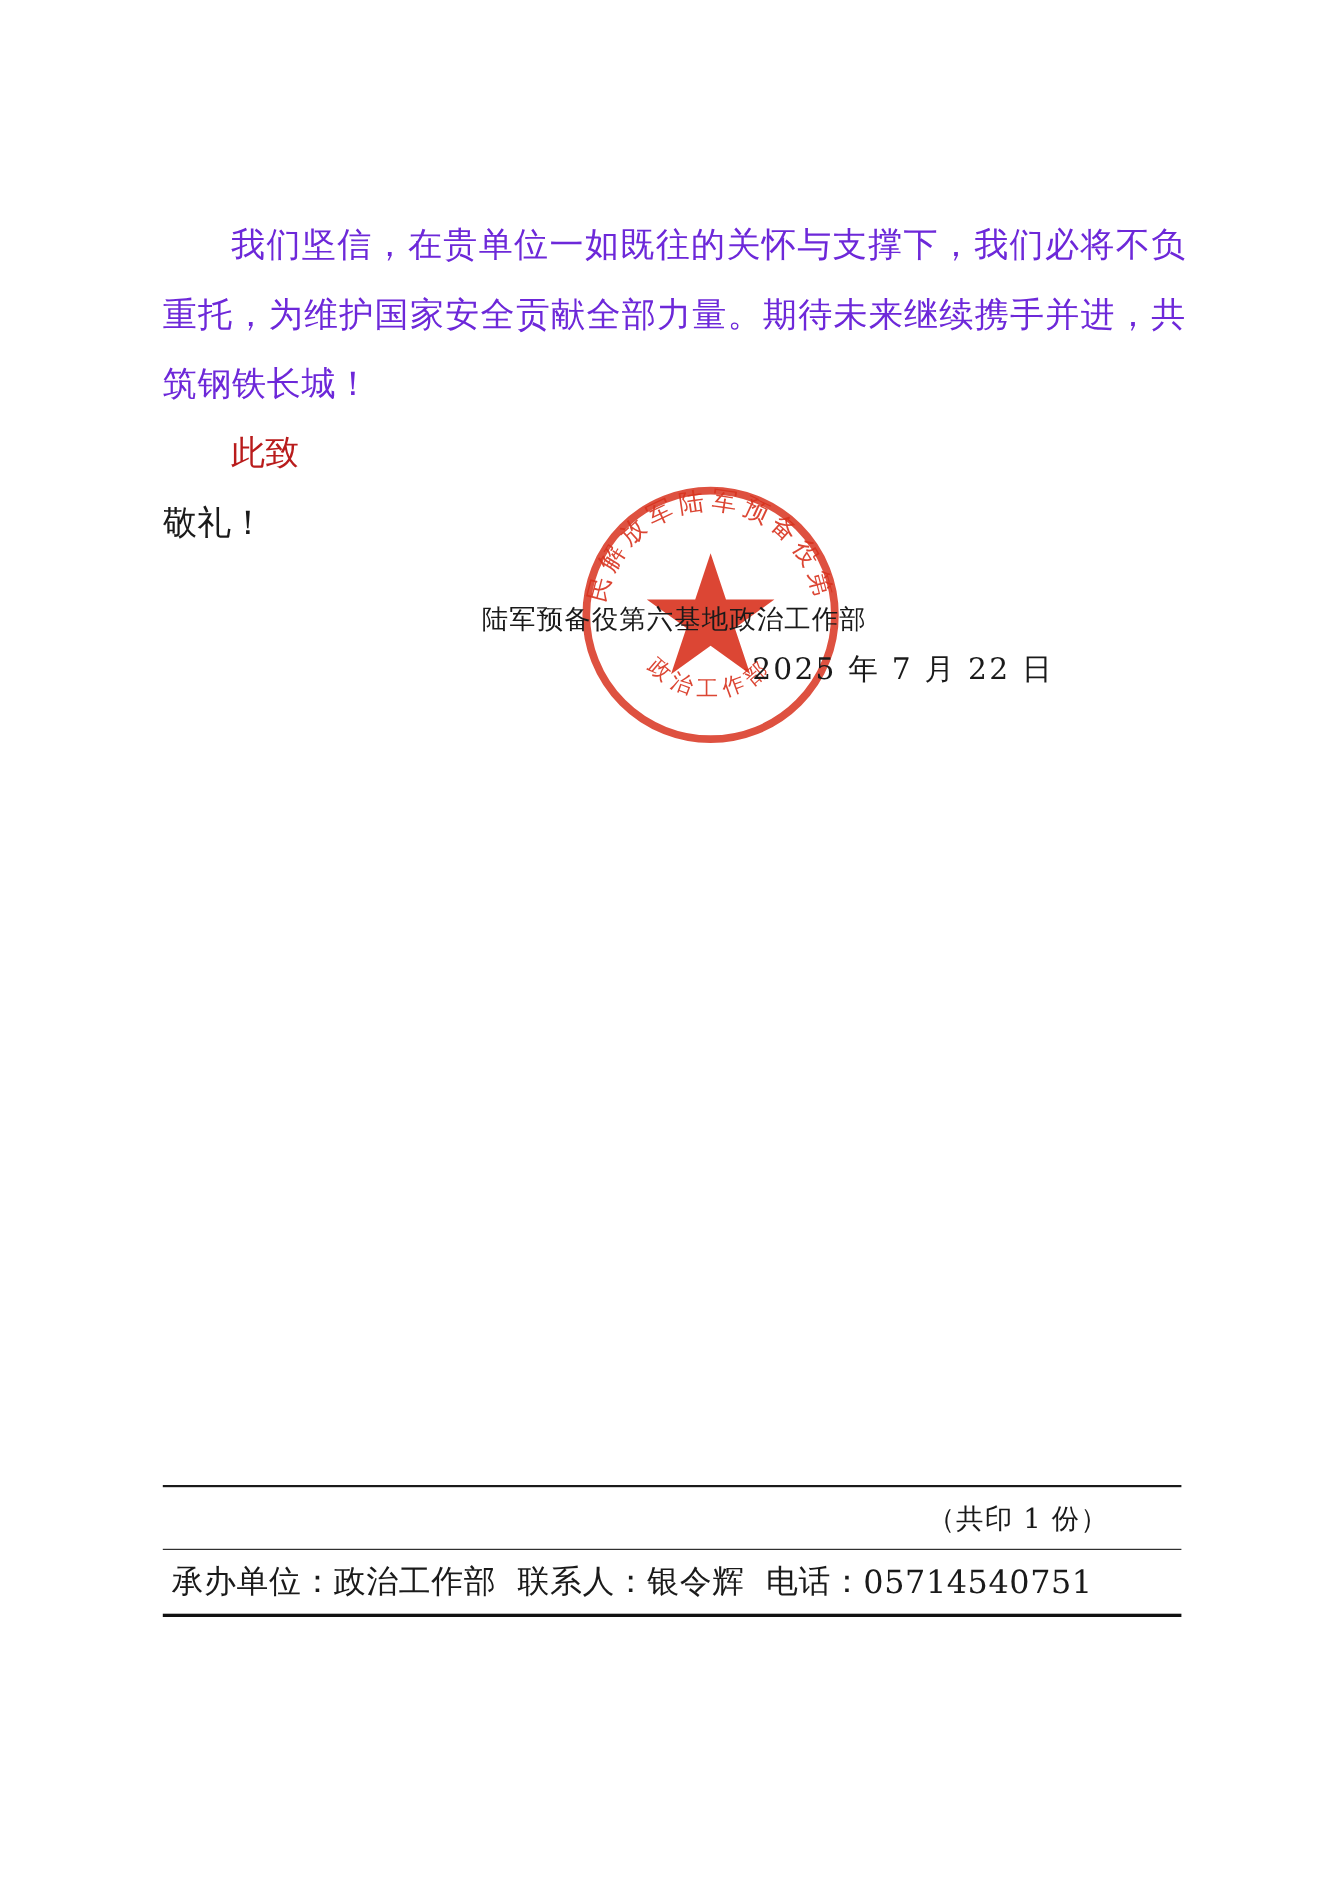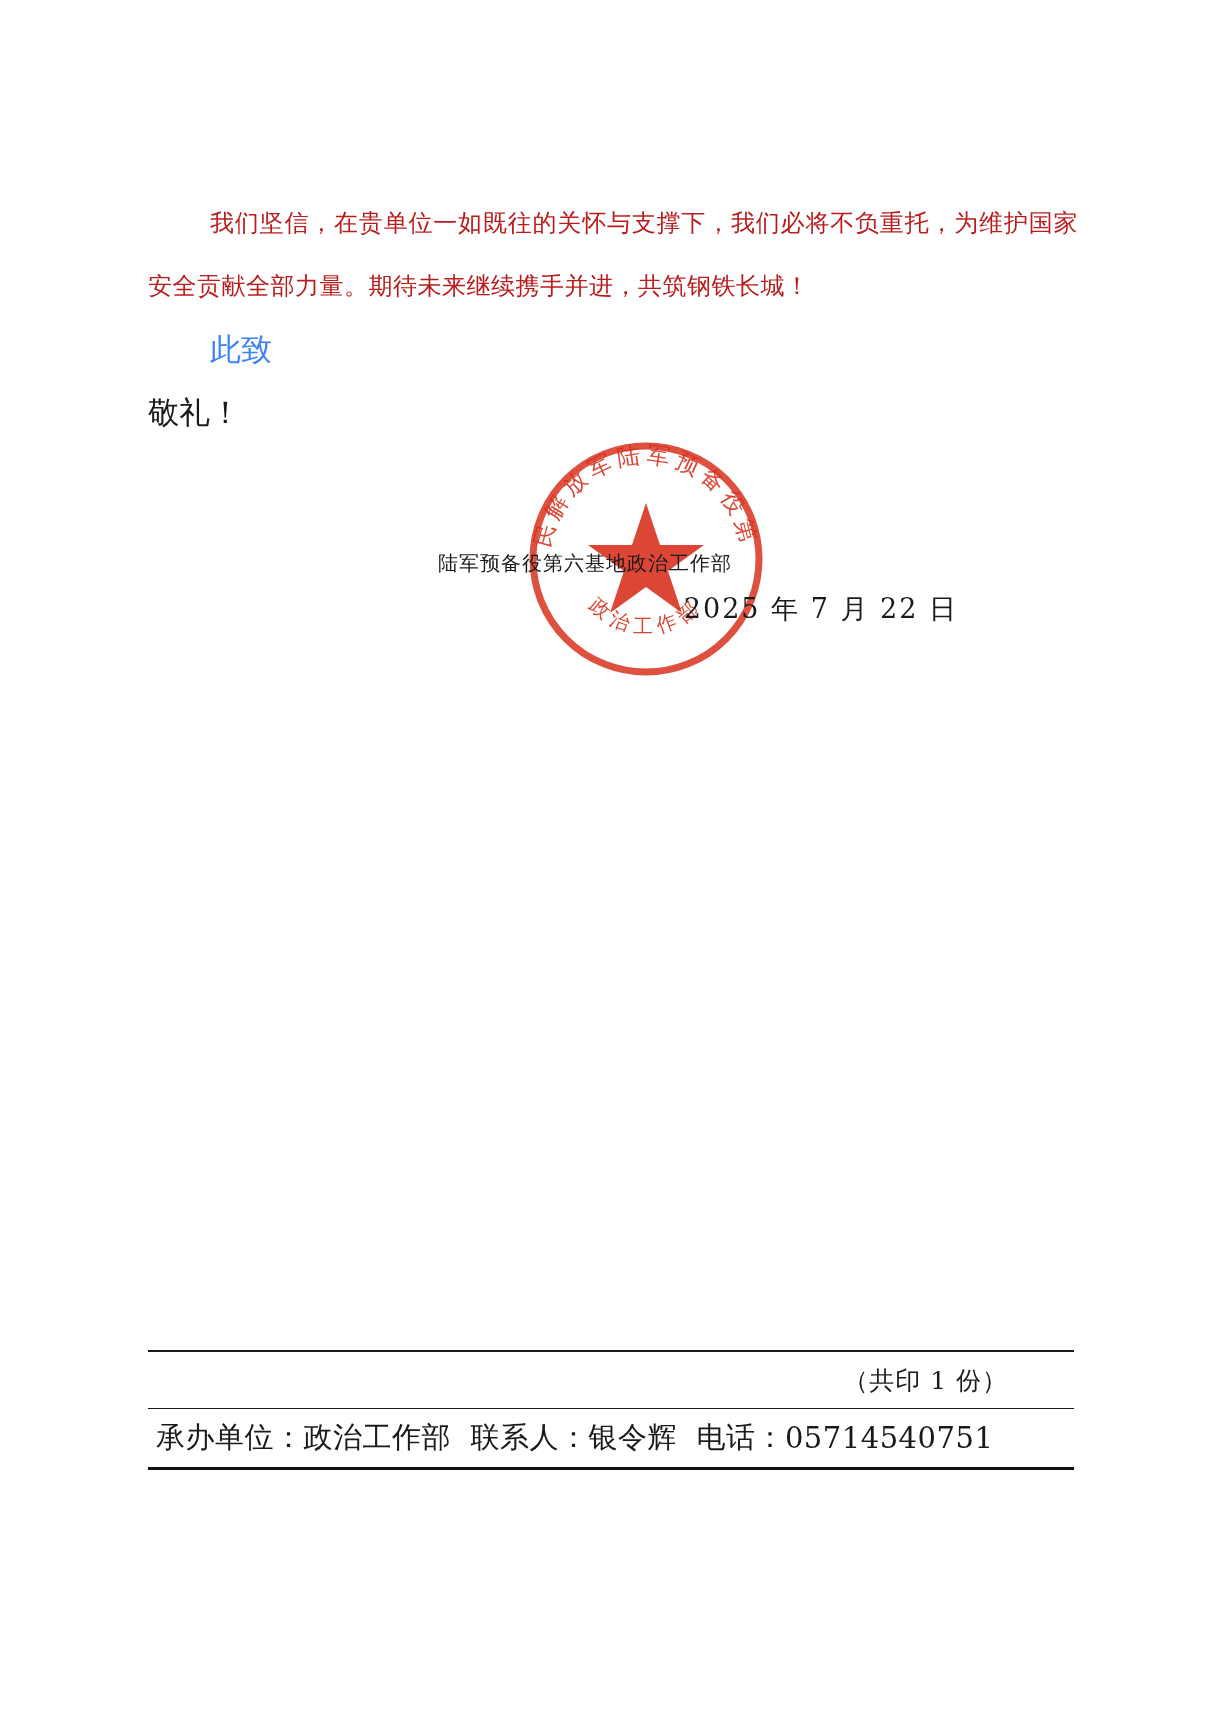--- a/index.html
+++ b/index.html
@@ -18,54 +18,54 @@
   }
 
   
   .body-block {
     position: absolute;
     left: 148px;
     top: 192px;
     width: 930px;
   }
   .para {
-    font-size: 24px;
+    font-size: 31px;
     line-height: 63px;
     letter-spacing: 0.5px;
-    color: #b91c1c;
+    color: #6d28d9;
     text-align: justify;
     text-justify: inter-ideograph;
     margin: 0;
   }
   .para.indent {
     text-indent: 62px;
   }
   .closing-1 {
     font-size: 31px;
     line-height: 63px;
     margin: 0;
     text-indent: 62px;
-    color: #3b82f6;
+    color: #b91c1c;
   }
   .closing-2 {
     font-size: 31px;
     line-height: 63px;
     margin: 0;
     color: #1a1a1a;
   }
 
   
   .signature {
     position: absolute;
     left: 438px;
     top: 540px;
     width: 520px;
   }
   .sig-org {
-    font-size: 20px;
+    font-size: 24px;
     line-height: 46px;
     letter-spacing: 1px;
     color: #1a1a1a;
     white-space: nowrap;
   }
   .sig-date {
     font-size: 27px;
     line-height: 46px;
     letter-spacing: 2px;
     color: #1a1a1a;

